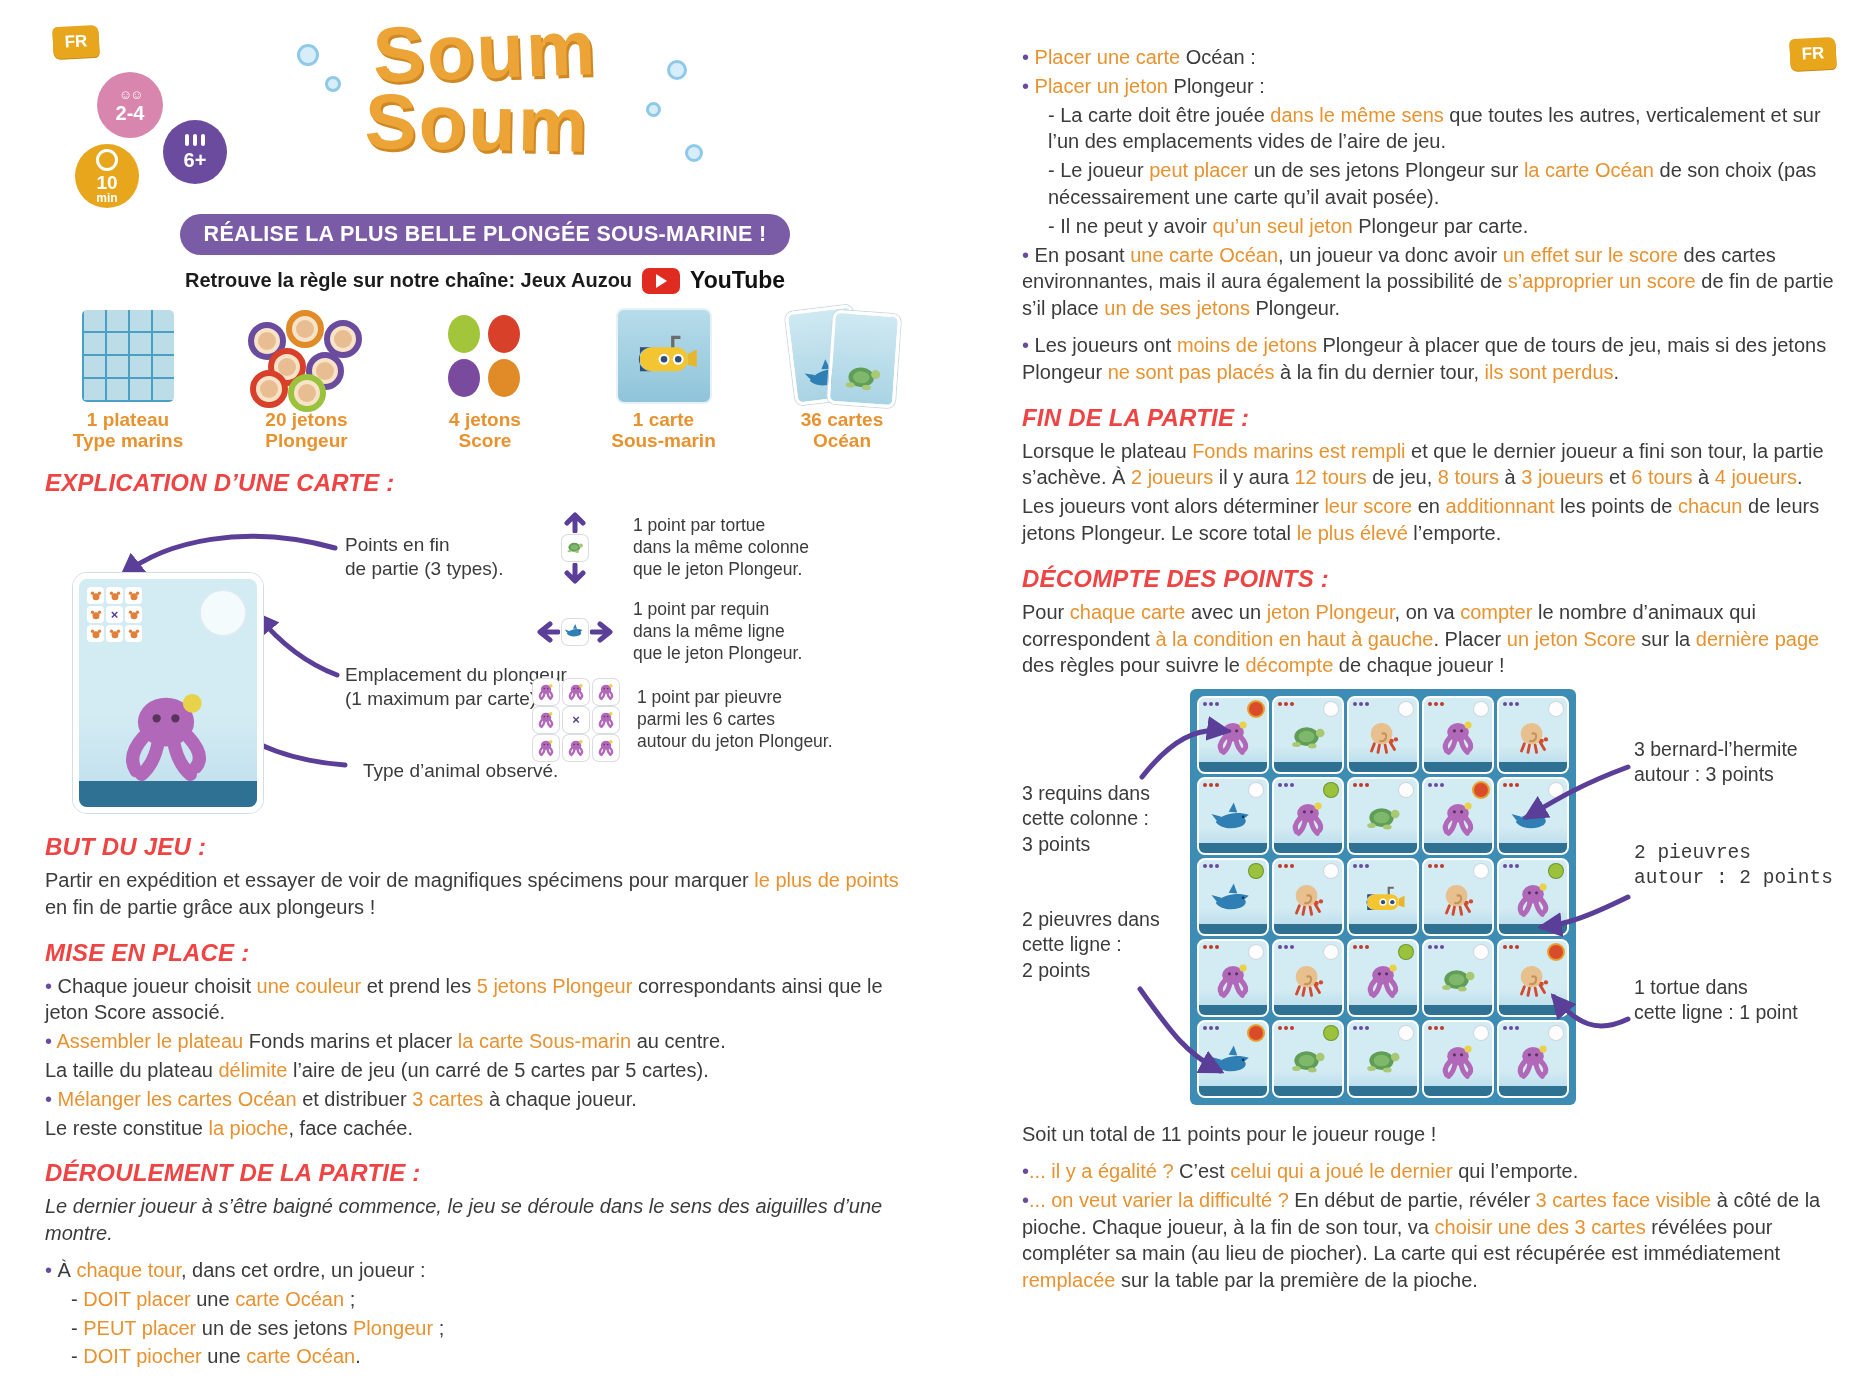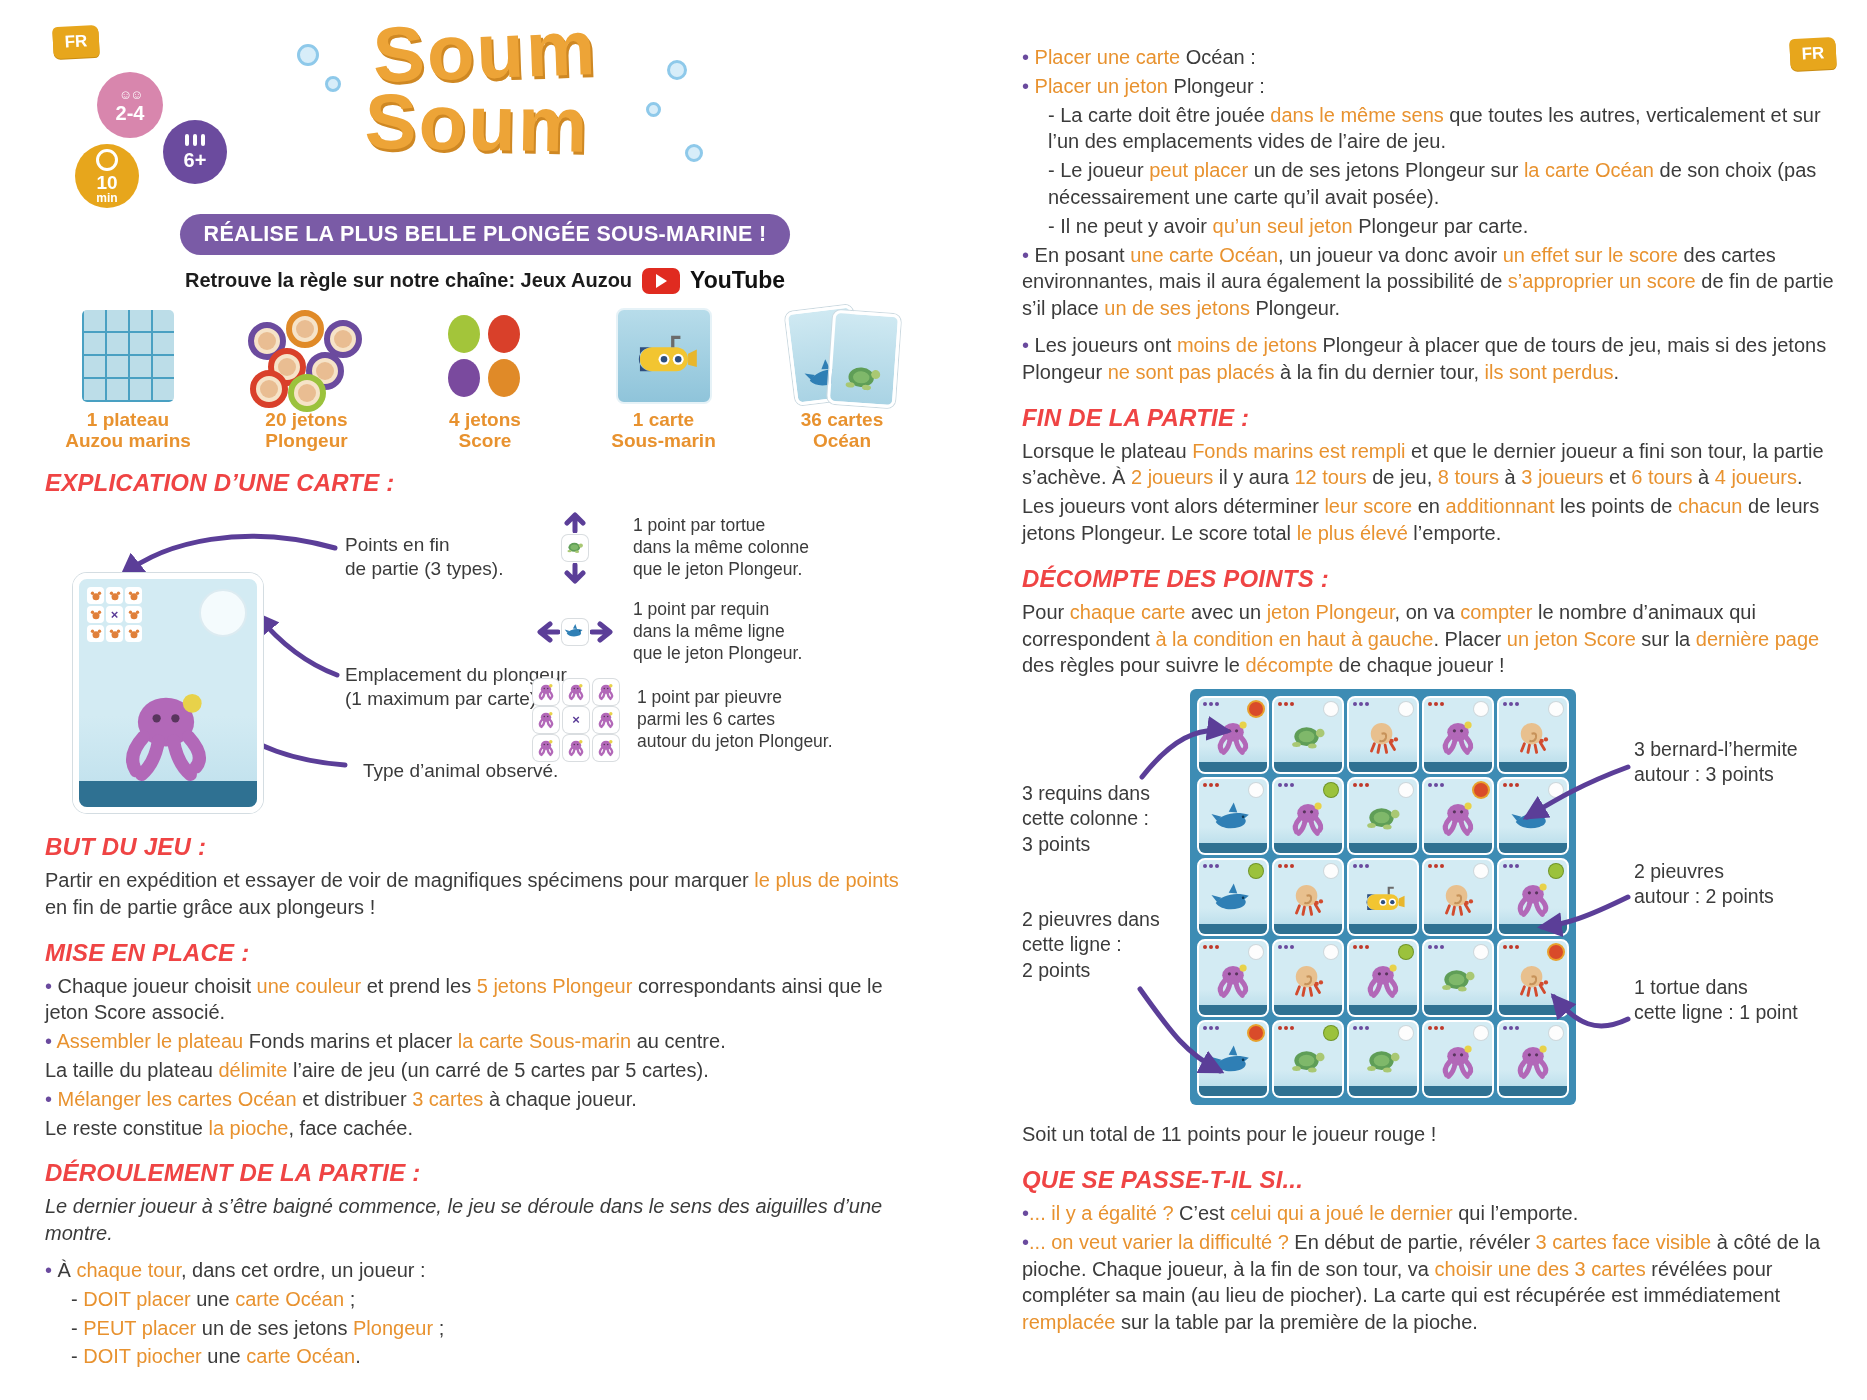--- a/index.html
+++ b/index.html
@@ -123,21 +123,21 @@
   .dots{position:absolute;left:4px;top:4px;display:grid;grid-template-columns:repeat(3,5px);gap:1px;}
   .dots i{width:4px;height:4px;border-radius:50%;display:block;}
   .badge{position:absolute;right:4px;top:4px;width:14px;height:14px;border-radius:50%;}
   .badge-w{background:#fdfdfd;box-shadow:0 0 0 1px #cfd8dc;}
   .badge-r{background:#d94b2a;box-shadow:0 0 0 2px #e8a02c;}
   .badge-g{background:#9bc23c;box-shadow:0 0 0 1px #6f9427;}
   .ann{position:absolute;font-size:19.5px;line-height:1.3;color:#3b3b3b;}
   .ann-l1{left:0;top:92px;width:165px;}
   .ann-l2{left:0;top:218px;width:165px;}
   .ann-r1{left:612px;top:48px;width:206px;}
-  .ann-r2{left:612px;top:170px;width:206px;}
+  .ann-r2{left:612px;top:152px;width:206px;font-family:Liberation Mono, monospace;}
   .ann-r3{left:612px;top:286px;width:206px;}
   .board-arrows{position:absolute;left:0;top:0;pointer-events:none;}
 
   svg .st{stroke:#5b3e98;stroke-width:5;fill:none;stroke-linecap:round;stroke-linejoin:round;}
 </style>
 </head>
 <body>
 
 <svg width="0" height="0" style="position:absolute" aria-hidden="true">
   <defs>
@@ -235,21 +235,21 @@
     <span class="ytbrand">YouTube</span>
   </div>
 
   <div class="components">
     <div class="comp">
       <div class="comp-art">
           <div class="plateau"></div>
         </div>
       <div class="comp-label">
           <div>1 plateau</div>
-          <div>Auzou marins</div>
+          <div>Type marins</div>
         </div>
     </div>
     <div class="comp">
       <div class="comp-art">
         <div class="divers">
           <span class="token tk1"></span>
             <span class="token tk2"></span>
             <span class="token tk3"></span>
           <span class="token tk4"></span>
             <span class="token tk5"></span>
@@ -843,16 +843,15 @@
         <div>autour : 2 points</div>
       </div>
     <div class="ann ann-r3">
         <div>1 tortue dans</div>
         <div>cette ligne : 1 point</div>
       </div>
   </div>
 
   <p class="para">Soit un total de 11 points pour le joueur rouge !</p>
 
-  <div class="h">QUE SE PASSE-T-IL SI...</div>
   <p class="para tight"><span class="hl-p">•</span><span class="hl-o">... il y a égalité ? </span><span>C’est </span><span class="hl-o">celui qui a joué le dernier</span><span> qui l’emporte.</span></p>
   <p class="para"><span class="hl-p">•</span><span class="hl-o">... on veut varier la difficulté ? </span><span>En début de partie, révéler </span><span class="hl-o">3 cartes face visible</span><span> à côté de la pioche. Chaque joueur, à la fin de son tour, va </span><span class="hl-o">choisir une des 3 cartes</span><span> révélées pour compléter sa main (au lieu de piocher). La carte qui est récupérée est immédiatement </span><span class="hl-o">remplacée</span><span> sur la table par la première de la pioche.</span></p>
 </div>
 
 </body></html>

